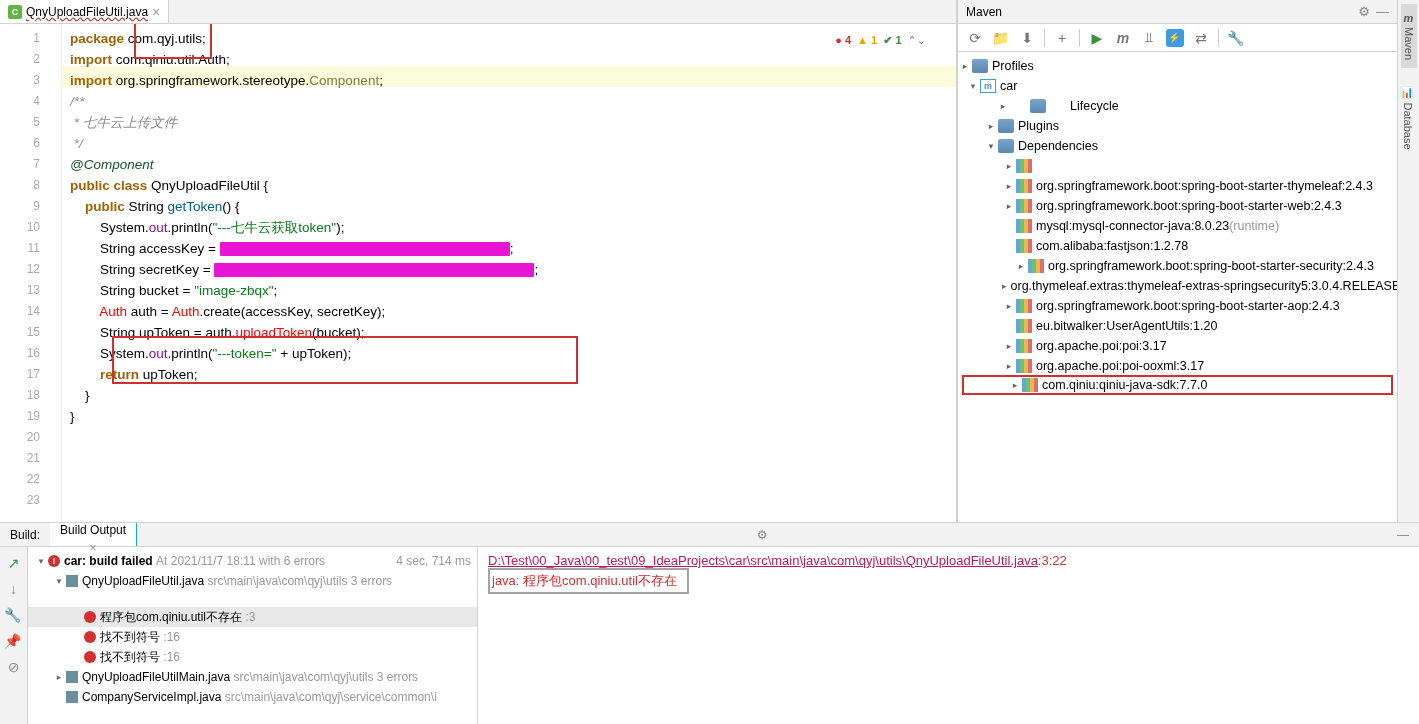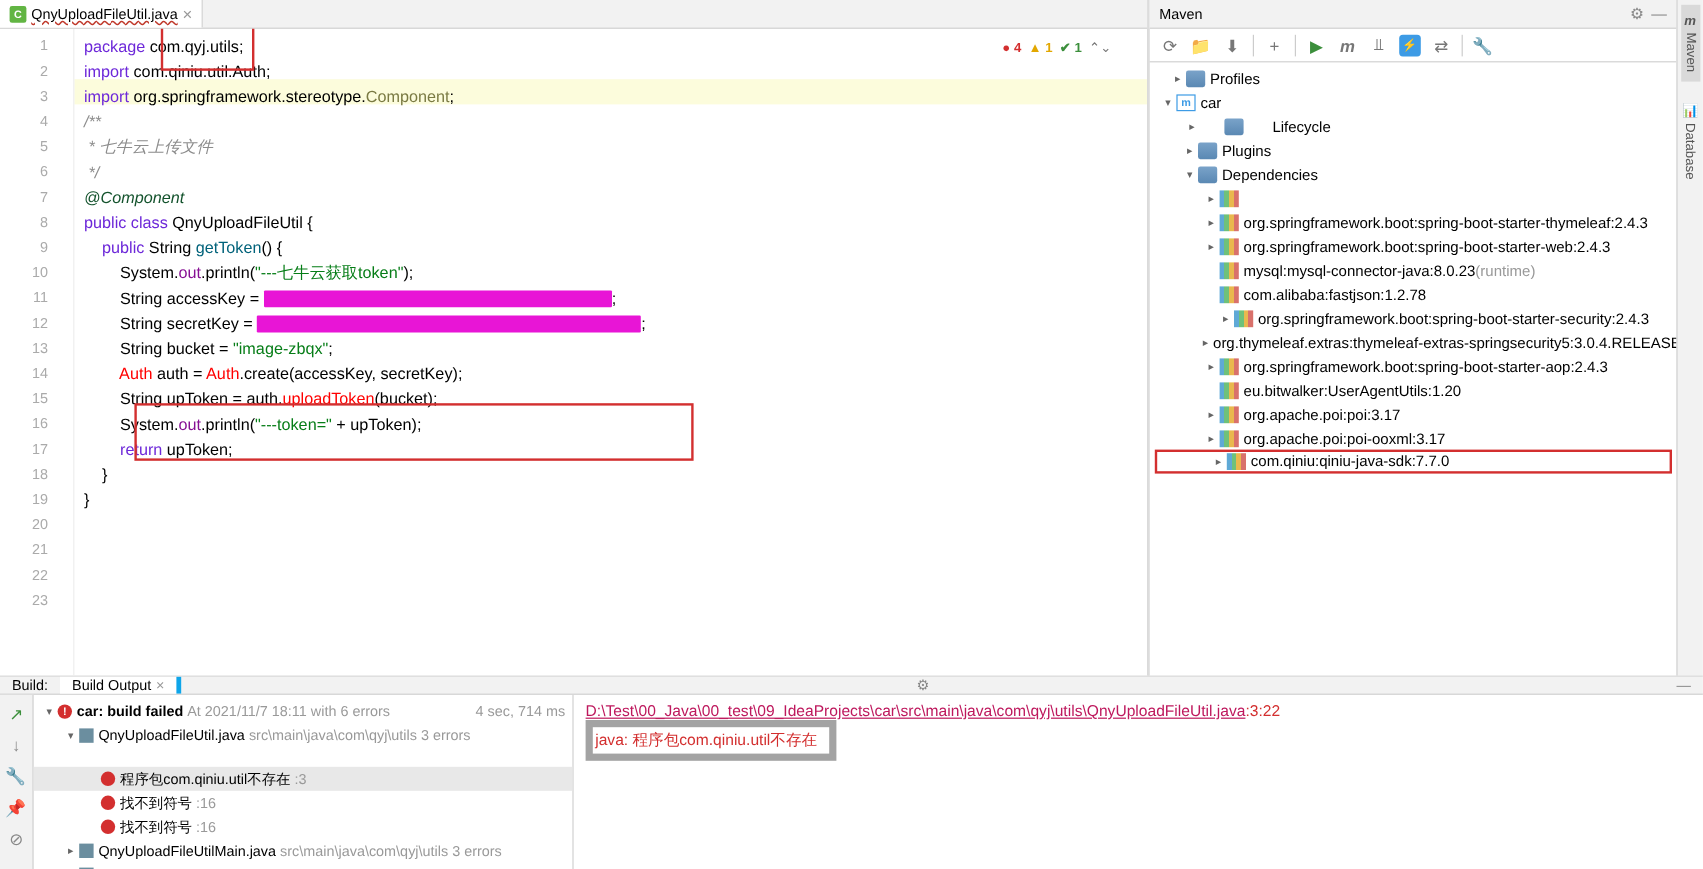--- a/index.html
+++ b/index.html
@@ -16,21 +16,21 @@
 .editor-tab { display: flex; align-items: center; gap: 4px; padding: 0 8px; height: 100%; background: #fff; border-right: 1px solid #d1d1d1; font-size: 12px; }
 .editor-tab .icon { width: 14px; height: 14px; background: #62b543; border-radius: 2px; display: flex; align-items: center; justify-content: center; color: #fff; font-size: 9px; font-weight: bold; }
 .editor-tab-name { text-decoration: wavy underline #c0392b; }
 .editor-tab-close { color: #999; font-size: 14px; }
 
 .editor-body { flex: 1; display: flex; overflow: hidden; position: relative; }
 .gutter { width: 50px; text-align: right; padding: 4px 10px 0 0; font-size: 12px; color: #aaa; font-family: Consolas, monospace; line-height: 21px; user-select: none; }
 .fold-gutter { width: 12px; border-right: 1px solid #eee; position: relative; }
 .code-area { flex: 1; padding: 4px 0 0 8px; font-family: Consolas, monospace; font-size: 13.5px; line-height: 21px; position: relative; }
 .code-line { white-space: pre; position: relative; }
-.kw { color: #6d28d9; }
+.kw { color: #a16207; font-weight: bold; }
 .pkg { color: #000; }
 .comp { color: #7a7a43; }
 .str { color: #067d17; }
 .field { color: #871094; }
 .ann { color: #14532d; font-style: italic; }
 .comment { color: #8c8c8c; font-style: italic; }
 .err { color: #ff0000; }
 .method { color: #00627a; }
 .redbox { position:absolute; border: 2px solid #d32f2f; pointer-events:none; z-index:5; }
 .highlight-line { position:absolute; left:0; right:0; height:21px; background:#fcfcdc; z-index:-1; }
@@ -56,41 +56,41 @@
 .tree-arrow.collapsed::before { content:"▸"; }
 .tree-arrow.expanded::before { content:"▾"; }
 .tree-arrow.none::before { content:""; }
 .tree-icon { width:16px; height:14px; display:inline-block; margin-right:4px; }
 .ic-folder { background:linear-gradient(#7aa3c9,#5a88b3); border-radius:2px; }
 .ic-m { background:#fff; border:1px solid #3d9be5; color:#3d9be5; font-size:9px; font-weight:bold; text-align:center; line-height:12px; }
 .ic-dep { background:linear-gradient(90deg,#5fa9d6 25%,#6fc17a 25%,#6fc17a 50%,#e9b84e 50%,#e9b84e 75%,#d9716b 75%); }
 .muted { color:#999; }
 .redbox-maven { border:2px solid #d32f2f; margin:-1px 4px; }
 
-.bottom-panel { height: 161px; display:flex; flex-direction:column; border-top:1px solid #d1d1d1; }
+.bottom-panel { height: 202px; display:flex; flex-direction:column; border-top:1px solid #d1d1d1; }
 .bp-header { display:flex; align-items:center; height:24px; background:#f2f2f2; border-bottom:1px solid #d1d1d1; font-size:12px; }
 .bp-tab { padding:0 10px; }
-.bp-subtab { display:flex; align-items:flex-end; gap:4px; padding:0 10px; background:#fff; border-right:4px solid #0ea5e9; height:100%; }
+.bp-subtab { display:flex; align-items:center; gap:4px; padding:0 10px; background:#fff; border-right:1px solid #0ea5e9; height:100%;flex-direction:column; }
 .bp-close { color:#999; }
 .bp-gear { margin-left:auto; padding:0 10px; color:#888; }
 
 .bp-body { flex:1; display:flex; }
 .bp-side-tb { width:28px; background:#f2f2f2; border-right:1px solid #d1d1d1; display:flex; flex-direction:column; align-items:center; gap:10px; padding-top:8px; }
 .bp-side-tb span { color:#888; font-size:14px; cursor:pointer; }
 .bp-tree { width:450px; border-right:1px solid #d1d1d1; overflow:auto; font-size:12px; padding-top:4px; }
 .bp-tree-row { display:flex; align-items:center; height:20px; padding-left:8px; white-space:nowrap; }
 .bp-tree-row.sel { background:#e8e8e8;margin-top:16px; }
 .err-ic { width:12px; height:12px; border-radius:50%; background:#d32f2f; color:#fff; font-size:9px; text-align:center; line-height:12px; font-weight:bold; margin-right:4px; }
 .info-ic { width:12px;height:12px;border-radius:50%;background:#d32f2f;margin-right:4px; }
 .file-ic { width:12px;height:12px;background:#6b8e9f;margin-right:4px; display:inline-block; }
 .bp-msg { flex:1; padding:6px 10px; font-family:Consolas,monospace; font-size:13px; overflow:auto; position:relative; }
 .bp-msg-path { color:#be185d; text-decoration:underline; }
 .bp-msg-pos { color:#d32f2f; }
 .bp-msg-err { color:#d32f2f; }
-.bp-redbox { border:6px solid #a3a3a3; display:inline-block; padding:2px 10px 2px 2px; }
+.bp-redbox { border:2px solid #a3a3a3; display:inline-block; padding:2px 10px 2px 2px; }
 </style>
 </head>
 <body>
 
 <div class="top-area">
   <div class="editor-panel">
     <div class="editor-tabs">
       <div class="editor-tab">
         <span class="icon">C</span>
         <span class="editor-tab-name">QnyUploadFileUtil.java</span>
@@ -179,31 +179,31 @@
       <span class="mt-sep"></span>
       <span class="mt-btn" style="color:#3c8f3c;">▶</span>
       <span class="mt-btn" style="font-style:italic;font-weight:bold;">m</span>
       <span class="mt-btn">⫫</span>
       <span class="mt-btn blue-badge">⚡</span>
       <span class="mt-btn">⇄</span>
       <span class="mt-sep"></span>
       <span class="mt-btn">🔧</span>
     </div>
     <div class="maven-tree">
-      <div class="tree-row" style="padding-left:16px;">
+      <div class="tree-row" style="padding-left:0;">
           <span class="tree-arrow collapsed"></span>
           <span class="tree-icon ic-folder"></span>
           <span>Profiles</span>
         </div>
       <div class="tree-row" style="padding-left:8px;">
           <span class="tree-arrow expanded"></span>
           <span class="tree-icon ic-m">m</span>
           <span>car</span>
         </div>
-      <div class="tree-row" style="padding-left:28px;gap:20px;">
+      <div class="tree-row" style="padding-left:38px;gap:20px;">
           <span class="tree-arrow collapsed"></span>
           <span class="tree-icon ic-folder"></span>
           <span>Lifecycle</span>
         </div>
       <div class="tree-row" style="padding-left:26px;">
           <span class="tree-arrow collapsed"></span>
           <span class="tree-icon ic-folder"></span>
           <span>Plugins</span>
         </div>
       <div class="tree-row" style="padding-left:26px;">

